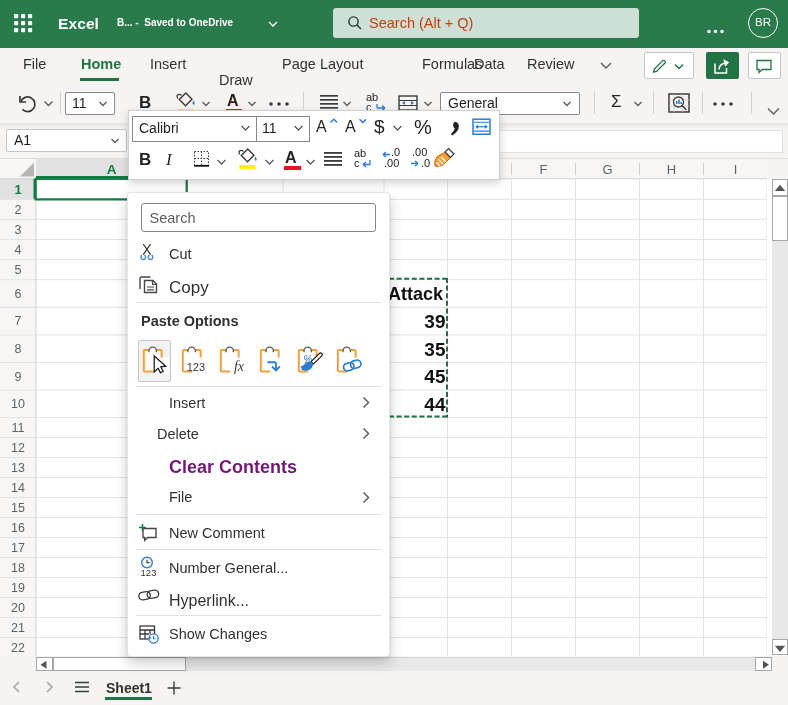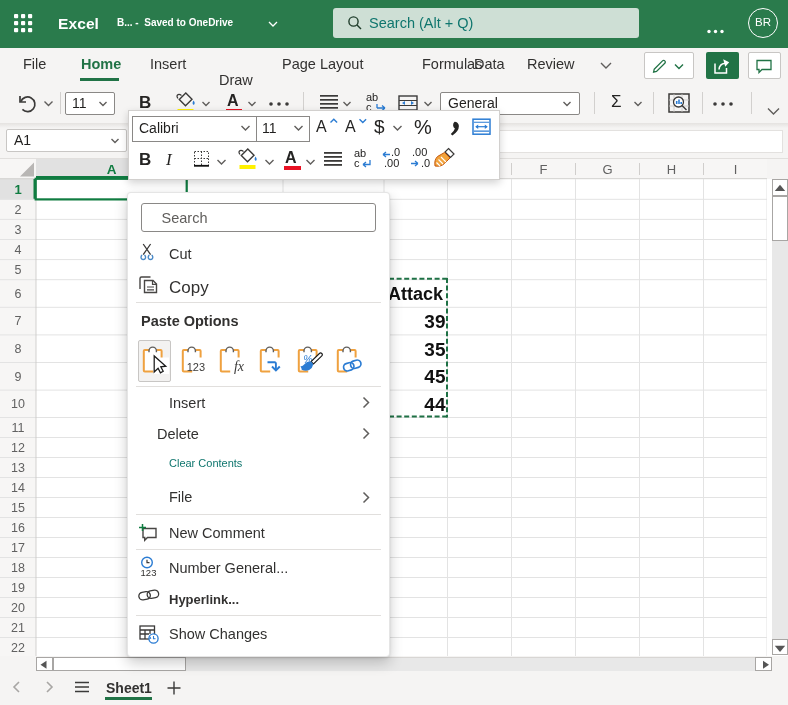--- a/index.html
+++ b/index.html
@@ -24,21 +24,21 @@
 <div class="abs" style="left:58px;top:15px;color:#fff;font-size:15.5px;font-weight:bold;letter-spacing:.1px;">Excel</div>
 <div class="abs" style="left:117px;top:16.5px;color:#fff;font-size:10px;font-weight:600;">B... -&nbsp; Saved to OneDrive</div>
 <svg class="abs" style="left:267px;top:19px;" width="12" height="10">
       <path d="M2,3 l4,4 l4,-4" stroke="#fff" stroke-width="1.3" fill="none"></path>
     </svg>
 <div class="abs" style="left:333px;top:8px;width:306px;height:30px;background:#CEDFD5;border-radius:3px;"></div>
 <svg class="abs" style="left:347px;top:15px;" width="16" height="16">
       <circle cx="6.5" cy="6.5" r="4.6" stroke="#1F3D2B" stroke-width="1.4" fill="none"></circle>
       <line x1="10" y1="10" x2="14" y2="14" stroke="#1F3D2B" stroke-width="1.4"></line>
     </svg>
-<div class="abs" style="left:369px;top:15px;color:#0f766e;font-size:14.5px;text-align:right;">Search (Alt + Q)</div>
+<div class="abs" style="left:369px;top:15px;color:#c2410c;font-size:14.5px;text-align:right;">Search (Alt + Q)</div>
 <div class="abs" style="left:707px;top:21px;"><svg width="18" height="6">
         <circle cx="2" cy="2.5" r="1.7" fill="#fff"></circle>
         <circle cx="8.5" cy="2.5" r="1.7" fill="#fff"></circle>
         <circle cx="15" cy="2.5" r="1.7" fill="#fff"></circle>
       </svg></div>
 <div class="abs" style="left:748px;top:8px;width:30px;height:30px;border:1.6px solid #fff;border-radius:50%;color:#fff;font-size:11.5px;text-align:center;line-height:27px;">BR</div>
 <div class="abs" style="left:0;top:48px;width:788px;height:37px;background:#F5F4F3;"></div>
 <div class="abs" style="left:23px;top:56px;color:#323130;font-size:14.5px;">File</div>
 <div class="abs" style="left:81px;top:56px;color:#217346;font-weight:bold;font-size:14.5px;">Home</div>
 <div class="abs" style="left:150px;top:56px;color:#323130;font-size:14.5px;">Insert</div>
@@ -358,21 +358,21 @@
       <path d="M2,4.5 h7 m0,0 l-3,-2.5 m3,2.5 l-3,2.5" stroke="#2B7CD3" stroke-width="1.3" fill="none"></path>
     </svg>
 <div class="abs" style="left:421px;top:157px;font-size:11px;color:#252423;">.0</div>
 <svg class="abs" style="left:434px;top:147px;" width="23" height="23">
       <path d="M14.5,1.5 l5.5,5.5 -3.5,3.5 -5.5,-5.5 z" stroke="#3B3A39" stroke-width="1.2" fill="#fff"></path>
       <path d="M10.5,5.5 l5.5,5.5 -5.5,5.5 q-3.5,3.5 -9.5,2.5 q-1,-6 2.5,-9.5 z" fill="#F2A33C" stroke="#C55A11" stroke-width="1"></path>
       <path d="M7,10 l5,5 M4.5,12.5 l4.5,4.5 M2.5,15.5 l3.5,3.5" stroke="#fff" stroke-width="1.1"></path>
     </svg>
 <div class="abs" style="left:127px;top:192px;width:262.5px;height:464.5px;background:#fff;border:1px solid rgba(0,0,0,0.10);border-radius:4px;box-shadow:0 6px 14px rgba(0,0,0,0.20),0 1px 3px rgba(0,0,0,0.10);"></div>
 <div class="abs" style="left:140.5px;top:203px;width:235px;height:29px;background:#fff;border:1px solid #8A8886;border-radius:3px;"></div>
-<div class="abs" style="left:149.5px;top:210px;font-size:14.5px;color:#605E5C;margin-left:12px;">Search</div>
+<div class="abs" style="left:149.5px;top:210px;font-size:14.5px;color:#605E5C;">Search</div>
 <svg class="abs" style="left:140px;top:243px;" width="16" height="19">
       <path d="M3.2,1 L10.6,11.6 M10.6,1 L3.2,11.6" stroke="#3B3A39" stroke-width="1.3"></path>
       <path d="M2.2,12.2 a2.3,2.3 0 1 0 2.2,0 M11.6,12.2 a2.3,2.3 0 1 1 -2.2,0" stroke="#4A89C7" stroke-width="1.4" fill="none"></path>
     </svg>
 <div class="abs" style="left:169px;top:245.5px;font-size:14.5px;font-weight:normal;color:#323130;">Cut</div>
 <svg class="abs" style="left:139px;top:276px;" width="19" height="18">
       <path d="M11.5,1 H2.5 a1.5,1.5 0 0 0 -1.5,1.5 V13" stroke="#484644" stroke-width="1.4" fill="none"></path>
       <path d="M5.5,4.5 h8.5 l3.5,3.5 v8.5 h-12 z" stroke="#484644" stroke-width="1.4" fill="none"></path>
       <path d="M13.5,4.8 v3.6 h3.6" stroke="#484644" stroke-width="1.2" fill="none"></path>
       <path d="M8,11 h7 M8,13.8 h7" stroke="#484644" stroke-width="1.2"></path>
@@ -425,21 +425,21 @@
     </svg>
 <div class="abs" style="left:135.5px;top:385.5px;width:245px;height:1px;background:#E1DFDD;"></div>
 <div class="abs" style="left:169px;top:394.5px;font-size:14.5px;font-weight:normal;color:#323130;">Insert</div>
 <svg class="abs" style="left:361px;top:396.0px;" width="12" height="13">
       <path d="M2.5,1.5 l5,5 l-5,5" stroke="#605E5C" stroke-width="1.5" fill="none"></path>
     </svg>
 <div class="abs" style="left:157px;top:425.5px;font-size:14.5px;font-weight:normal;color:#323130;">Delete</div>
 <svg class="abs" style="left:361px;top:427.0px;" width="12" height="13">
       <path d="M2.5,1.5 l5,5 l-5,5" stroke="#605E5C" stroke-width="1.5" fill="none"></path>
     </svg>
-<div class="abs" style="left:169px;top:457px;font-size:11px;font-weight:normal;color:#0f766e;">Clear Contents</div>
+<div class="abs" style="left:169px;top:457px;font-size:18px;font-weight:bold;color:#701a75;">Clear Contents</div>
 <div class="abs" style="left:169px;top:489px;font-size:14.5px;font-weight:normal;color:#323130;">File</div>
 <svg class="abs" style="left:361px;top:490.5px;" width="12" height="13">
       <path d="M2.5,1.5 l5,5 l-5,5" stroke="#605E5C" stroke-width="1.5" fill="none"></path>
     </svg>
 <div class="abs" style="left:135.5px;top:514px;width:245px;height:1px;background:#E1DFDD;"></div>
 <svg class="abs" style="left:138px;top:523px;" width="20" height="19">
       <path d="M5,5.5 h13 v9 h-8.5 l-2.8,2.8 v-2.8 h-1.7 z" stroke="#484644" stroke-width="1.4" fill="none"></path>
       <path d="M1,4.5 h7 M4.5,1 v7" stroke="#107C41" stroke-width="1.5"></path>
     </svg>
 <div class="abs" style="left:169px;top:524.5px;font-size:14.5px;font-weight:normal;color:#323130;">New Comment</div>
@@ -449,21 +449,21 @@
       <path d="M8,3.8 v2.9 h2.5" stroke="#3B3A39" stroke-width="1.2" fill="none"></path>
       <text x="9.5" y="19.5" font-size="9.5" fill="#323130" text-anchor="middle">123</text>
     </svg>
 <div class="abs" style="left:169px;top:560px;font-size:14.5px;font-weight:normal;color:#323130;">Number General...</div>
 <svg class="abs" style="left:138px;top:588px;" width="22" height="14">
       <g stroke="#3B3A39" stroke-width="1.3" fill="none">
         <rect x="0.8" y="4" width="11.5" height="7.5" rx="3.7" transform="rotate(-10 6.5 7.5)"></rect>
         <rect x="9.2" y="2.5" width="11.5" height="7.5" rx="3.7" transform="rotate(-10 15 6.5)"></rect>
       </g>
     </svg>
-<div class="abs" style="left:169px;top:592px;font-size:13px;font-weight:bold;color:#323130;">Hyperlink...</div>
+<div class="abs" style="left:169px;top:592px;font-size:16px;font-weight:normal;color:#323130;">Hyperlink...</div>
 <div class="abs" style="left:135.5px;top:615px;width:245px;height:1px;background:#E1DFDD;"></div>
 <svg class="abs" style="left:139px;top:625px;" width="21" height="19">
       <g stroke="#3B3A39" stroke-width="1.3" fill="none">
         <rect x="1" y="1" width="14.5" height="13"></rect>
         <path d="M1,5 h14.5 M1,9 h9 M6,5 v9 M11,5 v4"></path>
       </g>
       <circle cx="14.5" cy="13.5" r="4.6" stroke="#2B7CD3" stroke-width="1.3" fill="#fff"></circle>
       <path d="M14.5,11 v2.8 h2" stroke="#2B7CD3" stroke-width="1.1" fill="none"></path>
       <path d="M11.5,11.5 l-1.5,2 2.3,0.4 z" fill="#2B7CD3"></path>
     </svg>

